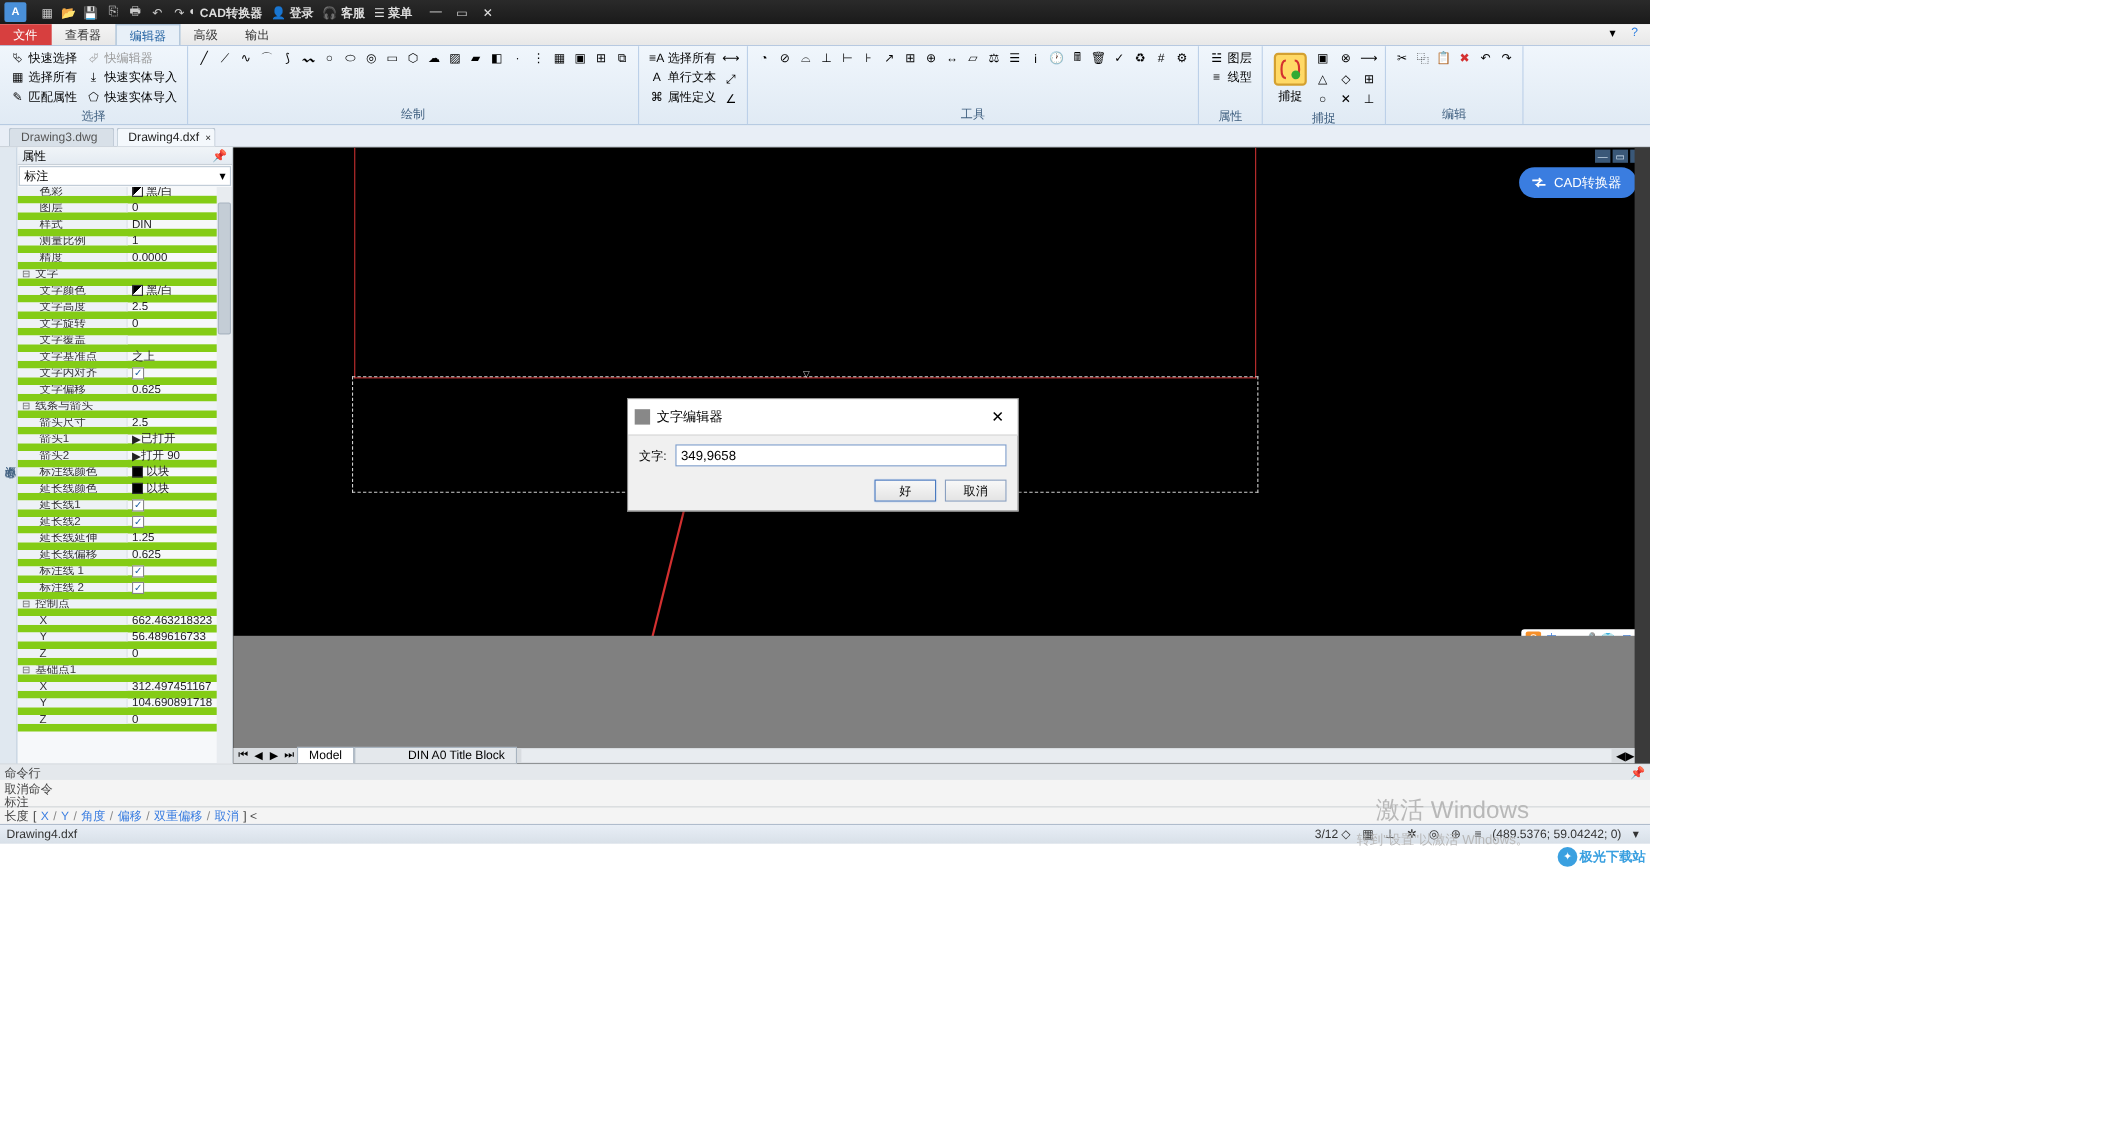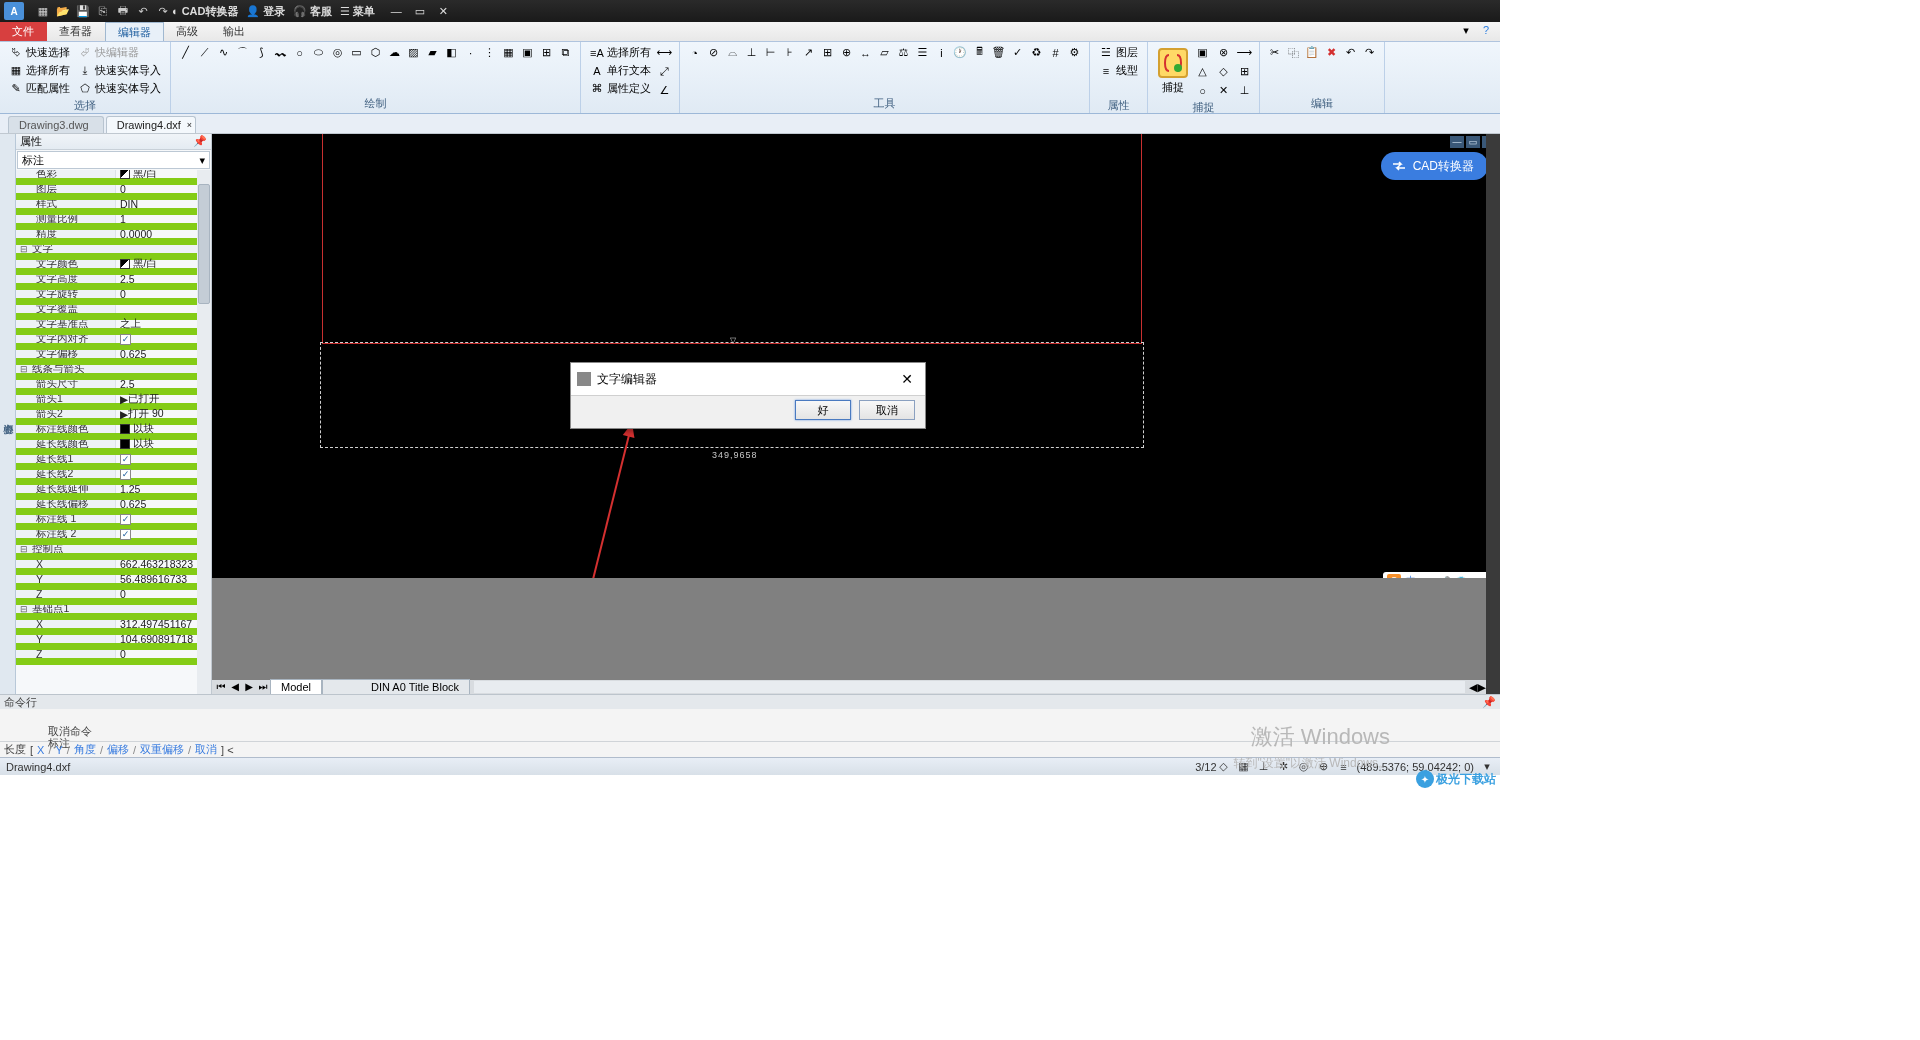--- a/index.html
+++ b/index.html
@@ -102,21 +102,21 @@
 .dialog .dbody { padding: 8px 10px; display: flex; align-items: center; gap: 8px; }
 .dialog .dbody input { flex: 1; height: 20px; border: 1px solid #7a9ac8; padding: 0 4px; font-size: 12px; }
 .dialog .dbtns { display: flex; justify-content: flex-end; gap: 8px; padding: 4px 10px 8px; }
 .dialog .dbtns button { width: 56px; height: 20px; background: linear-gradient(#f8f8f8,#e4e4e4); border: 1px solid #8aa0c0; font-size: 11px; cursor: pointer; }
 .dialog .dbtns button.primary { border: 1px solid #4a7ac0; box-shadow: 0 0 2px #6a9ae0; }
 
 
 .cmdarea { background: #f4f4f4; border-top: 1px solid #bcc4cc; font-size: 11px; color: #444; }
 .cmdhdr { height: 14px; background: #e4e8ec; display: flex; align-items: center; padding: 0 4px; }
 .cmdhdr .pin { margin-left: auto; }
-.cmdlines { height: 24px; padding: 16px 4px; line-height: 12px; margin-left: 44px; }
+.cmdlines { height: 24px; padding: 3px 4px; line-height: 12px; }
 .cmdinput { height: 16px; border-top: 1px solid #d0d4d8; display: flex; align-items: center; padding: 0 4px; gap: 4px; }
 .cmdinput .seg { color: #3a7de0; cursor: pointer; }
 .cmdinput .sep { color: #888; }
 
 
 .statusbar { height: 18px; background: linear-gradient(#e8eef6,#d8e0e8); border-top: 1px solid #b0bccc; display: flex; align-items: center; font-size: 11px; color: #333; padding: 0 6px; }
 .statusbar .left { }
 .statusbar .center { flex: 1; text-align: right; }
 .statusbar .right { display: flex; gap: 6px; align-items: center; }
 .statusbar .sico { width: 14px; height: 14px; display: flex; align-items: center; justify-content: center; cursor: pointer; }
@@ -536,20 +536,24 @@
       <span style="color:#3a7de0">👕</span>
       <span style="color:#3a7de0">⊞</span>
     </div>
 
     <div class="dialog">
       <div class="dtitle">
         <span class="dico"></span>
         <span>文字编辑器</span>
         <span class="dx">✕</span>
       </div>
+      <div class="dbody">
+        <span>文字:</span>
+        <input type="text" value="349,9658" style="">
+      </div>
       <div class="dbtns">
         <button class="primary">好</button>
         <button>取消</button>
       </div>
     </div>
 
     <div class="greyzone">
       <div class="vsb"></div>
       <div class="hsb">
         <div class="nav">

